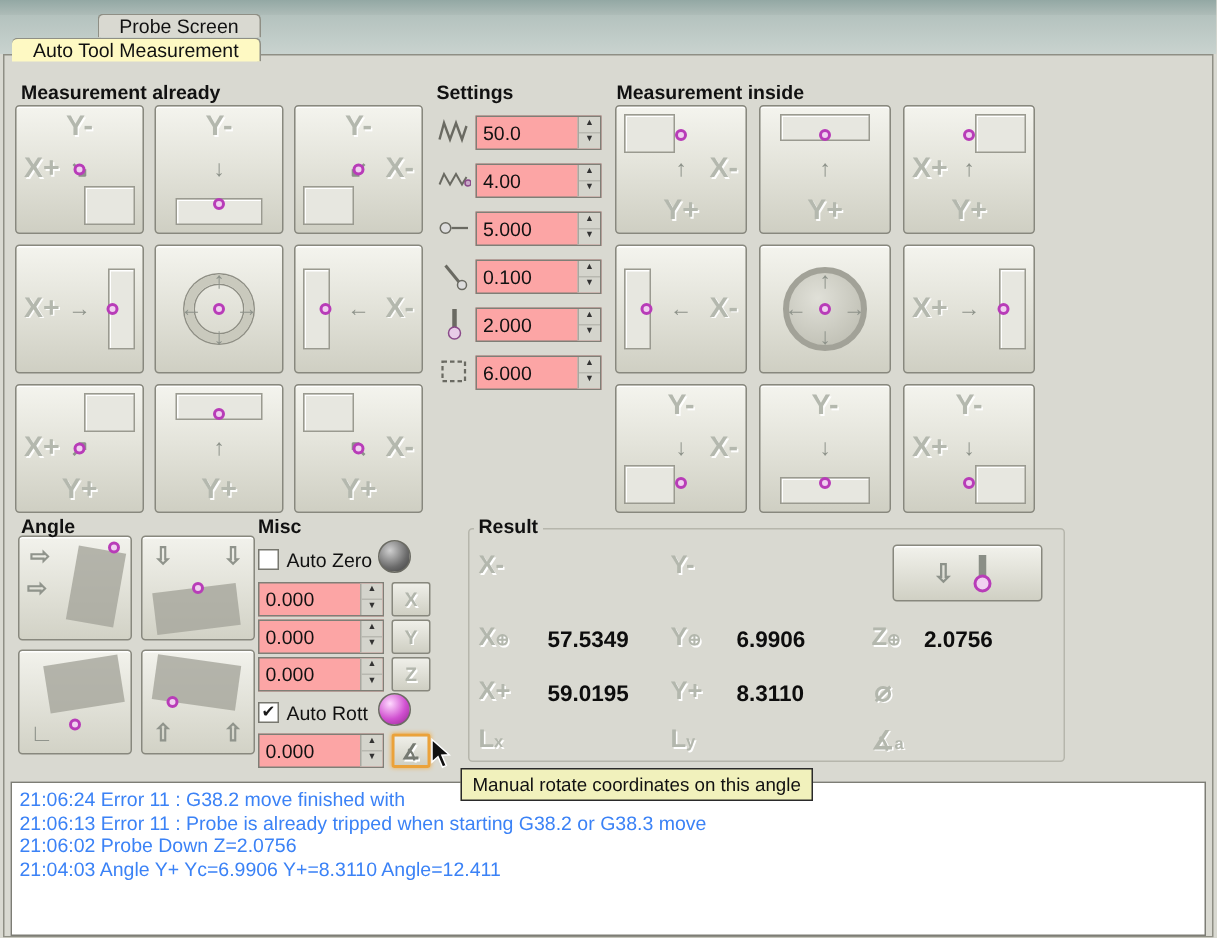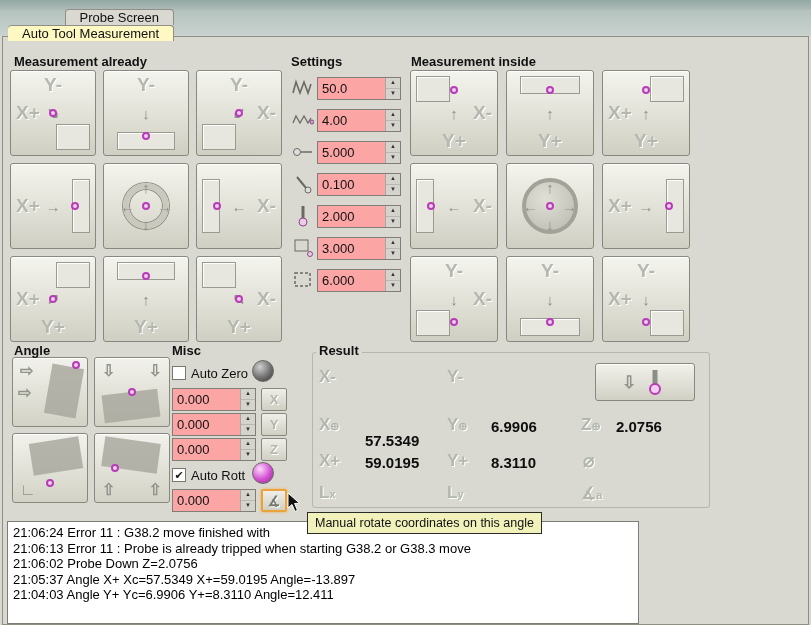--- a/index.html
+++ b/index.html
@@ -110,23 +110,23 @@
   .rbtn { position:absolute; left:282px; top:10px; width:100px; height:38px;
     border:1px solid #88887e; border-radius:3px;
     background:linear-gradient(180deg,#f2f2ec,#d0d0c4); box-shadow:inset 0 1px 0 #fff;
     display:flex; align-items:center; justify-content:center; gap:6px; }
   .rbtn-arrow { font-size:17px; font-weight:bold; color:#8d928a; }
   
   .tooltip { position:absolute; left:307px; top:512px; height:22px; z-index:60;
     background:#f1f1bc; border:1px solid #2a2a2a; font-size:12.5px;
     display:flex; align-items:center; padding:0 7px; white-space:nowrap; }
   
-  .log { position:absolute; left:7px; top:521px; width:632px; height:103px; z-index:10;
+  .log { position:absolute; left:7px; top:521px; width:797px; height:103px; z-index:10;
     background:#ffffff; border:1px solid #7d7d75; padding:3px 5px;
-    font-size:13px; line-height:15.6px; color:#000000; overflow:hidden; }
+    font-size:13px; line-height:15.6px; color:#3b82f6; overflow:hidden; }
   .log-line { white-space:nowrap; }
   
   .cursor { position:absolute; left:287px; top:492px; z-index:70; }
 </style>
 </head>
 <body>
 
 <div class="top-strip"></div>
 <div class="tabstrip"></div>
 <div class="notebook"></div>
@@ -267,35 +267,20 @@
     </div>
     <div class="srow">
       <span class="sicon">
         <svg width="22" height="22">
           <line x1="11" y1="1" x2="11" y2="13" stroke="#6a6a62" stroke-width="3"></line>
           <circle cx="11" cy="17" r="4" fill="#e8cce8" stroke="#8a4a8a"></circle>
         </svg>
       </span>
       <div class="spin">
         <span class="spin-value">2.000</span>
-        <span class="spin-btns">
-          <span class="sb">▲</span>
-          <span class="sb">▼</span>
-        </span>
-      </div>
-    </div>
-    <div class="srow">
-      <span class="sicon">
-        <svg width="22" height="22">
-          <rect x="3" y="3" width="13" height="11" fill="#d8d8d0" stroke="#6a6a62"></rect>
-          <circle cx="18" cy="17" r="2.5" fill="#e8cce8" stroke="#8a4a8a"></circle>
-        </svg>
-      </span>
-      <div class="spin">
-        <span class="spin-value">3.000</span>
         <span class="spin-btns">
           <span class="sb">▲</span>
           <span class="sb">▼</span>
         </span>
       </div>
     </div>
     <div class="srow">
       <span class="sicon">
         <svg width="22" height="22">
           <rect x="3" y="4" width="15" height="13" fill="none" stroke="#6a6a62" stroke-width="1.5" stroke-dasharray="3,2"></rect>
@@ -460,42 +445,41 @@
   <span class="rlab" style="left:134px; top:14px;">Y-</span>
   <div class="rbtn">
     <span class="rbtn-arrow">⇩</span>
     <svg width="26" height="28">
       <line x1="13" y1="2" x2="13" y2="16" stroke="#8a8e86" stroke-width="5"></line>
       <circle cx="13" cy="21" r="5" fill="#f0d0f0" stroke="#b83cb8" stroke-width="2"></circle>
     </svg>
   </div>
 
   <span class="rlab" style="left:6px; top:62px;"><span>X</span><span class="rsub">⊕</span></span>
-  <span class="rval" style="left:52px; top:79px;">57.5349</span>
+  <span class="rval" style="left:52px; top:65px;">57.5349</span>
   <span class="rlab" style="left:134px; top:62px;"><span>Y</span><span class="rsub">⊕</span></span>
   <span class="rval" style="left:178px; top:65px;">6.9906</span>
   <span class="rlab" style="left:268px; top:62px;"><span>Z</span><span class="rsub">⊕</span></span>
   <span class="rval" style="left:303px; top:65px;">2.0756</span>
 
   <span class="rlab" style="left:6px; top:98px;">X+</span>
   <span class="rval" style="left:52px; top:101px;">59.0195</span>
   <span class="rlab" style="left:134px; top:98px;">Y+</span>
   <span class="rval" style="left:178px; top:101px;">8.3110</span>
   <span class="rlab" style="left:270px; top:96px; font-size:19px;">⌀</span>
 
   <span class="rlab" style="left:6px; top:130px;"><span>L</span><span class="rsub">x</span></span>
   <span class="rlab" style="left:134px; top:130px;"><span>L</span><span class="rsub">y</span></span>
   <span class="rlab" style="left:268px; top:130px;"><span>∡</span><span class="rsub">a</span></span>
 </div>
 
 <div class="log">
   <div class="log-line">21:06:24  Error 11 : G38.2 move finished with</div>
   <div class="log-line">21:06:13  Error 11 : Probe is already tripped when starting G38.2 or G38.3 move</div>
   <div class="log-line">21:06:02  Probe Down Z=2.0756</div>
-  <div class="log-line">21:05:37  Angle X+  Xc=57.5349 X+=59.0195 Angle=-13.897</div>
   <div class="log-line">21:04:03  Angle Y+  Yc=6.9906 Y+=8.3110 Angle=12.411</div>
 </div>
 
 <div class="tooltip">Manual rotate coordinates on this angle</div>
 
 <svg class="cursor" width="16" height="22">
   <path d="M1,1 L1,16 L5,12.5 L8,19.5 L10.5,18.3 L7.6,11.5 L12.5,11.2 Z" fill="#111" stroke="#fff" stroke-width="1"></path>
 </svg>
 
 </body></html>

